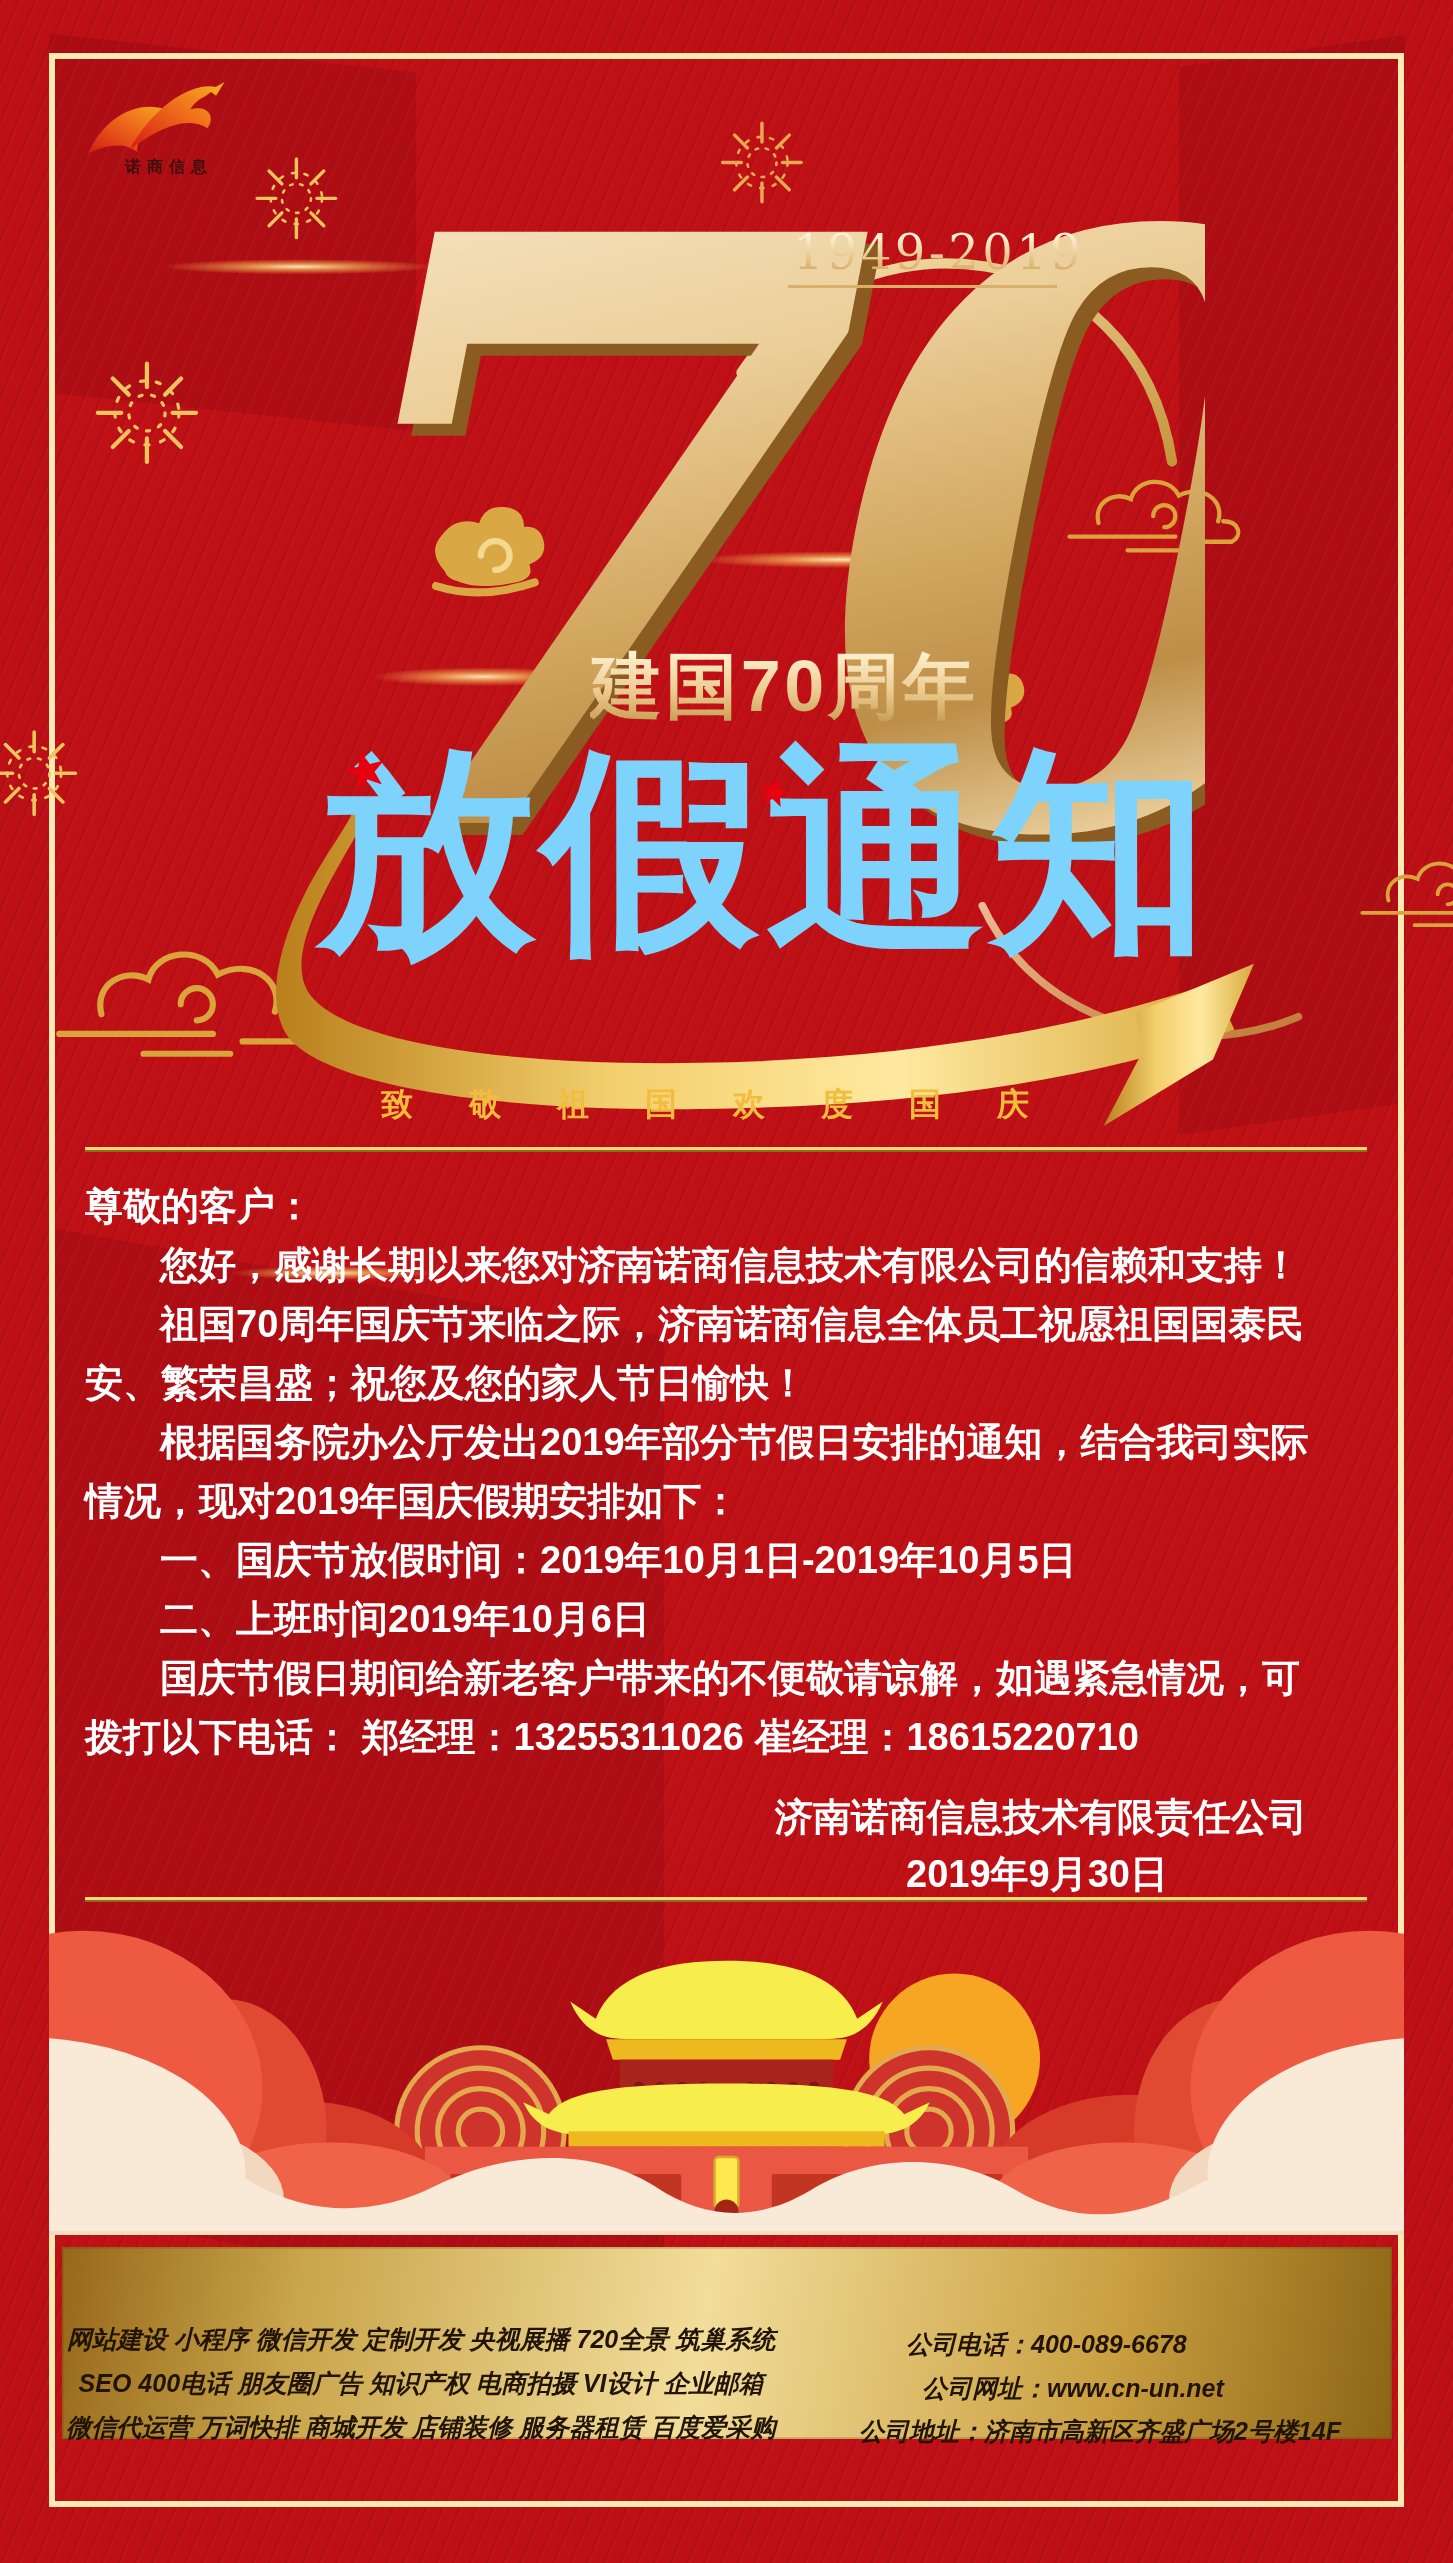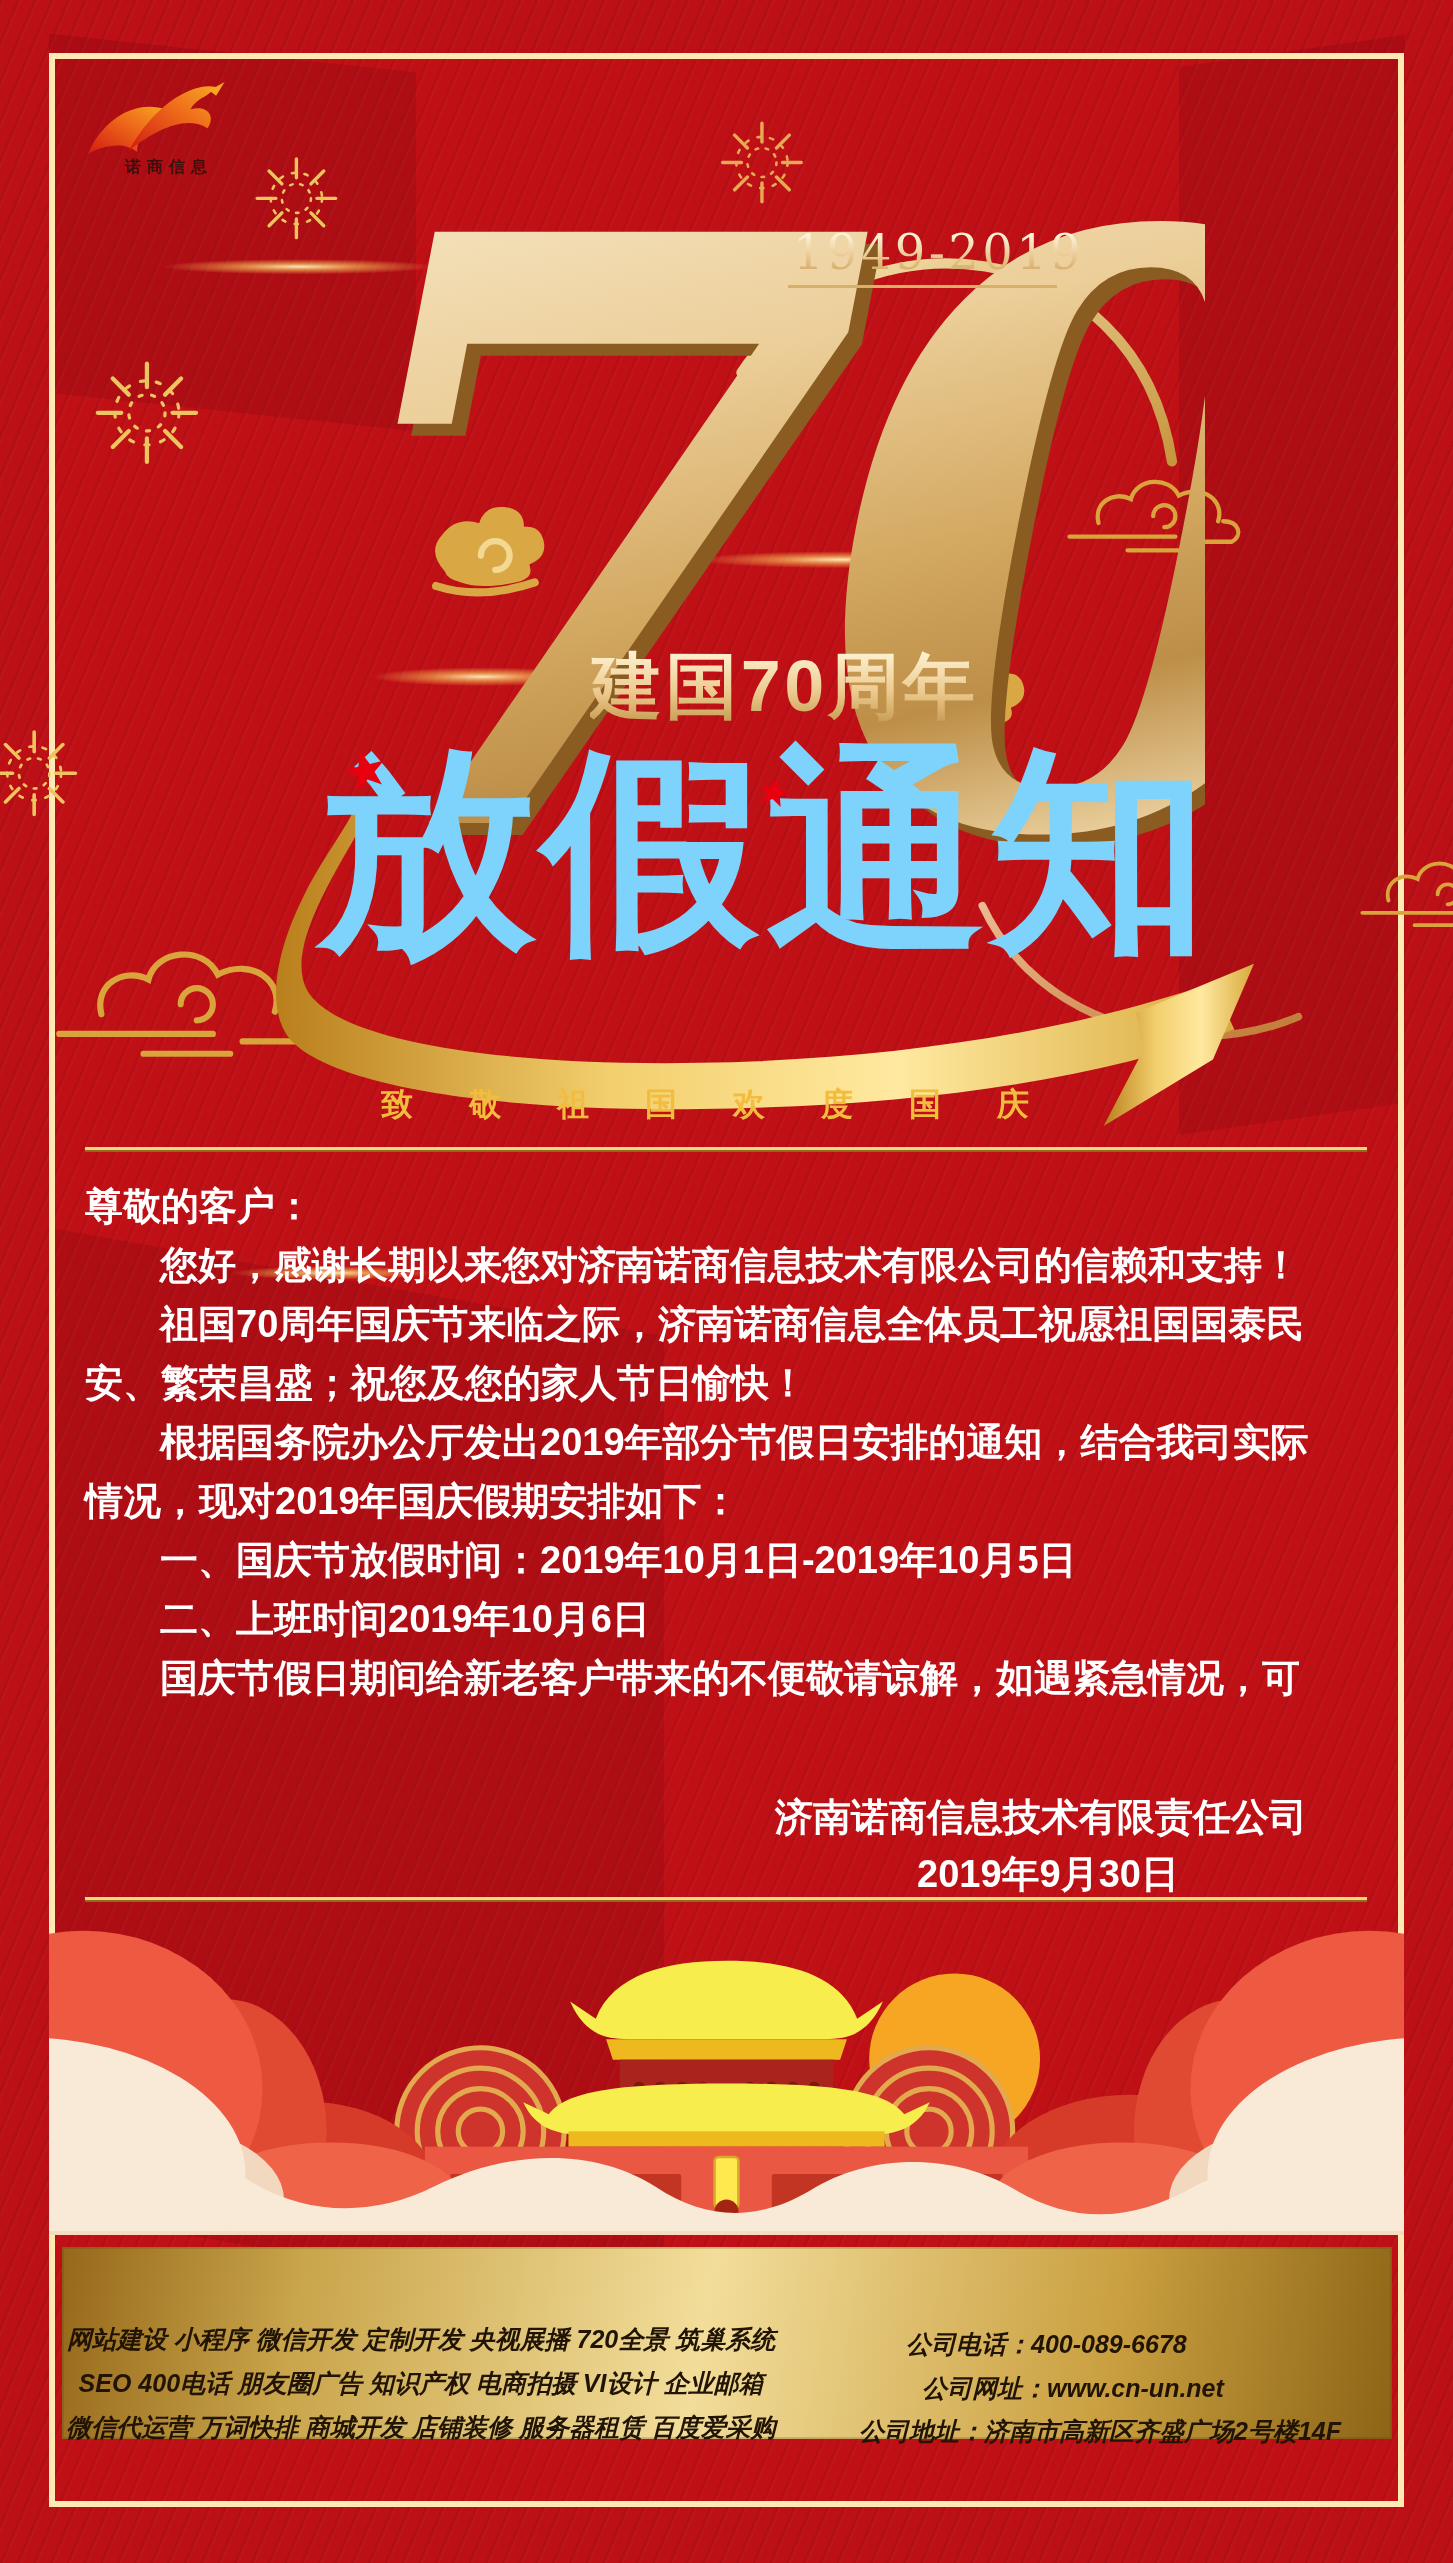--- a/index.html
+++ b/index.html
@@ -44,21 +44,21 @@
     color:#f2bd3f;letter-spacing:56px;text-align:center;}
   .gold-rule{position:absolute;left:85px;width:1282px;height:6px;z-index:7;
     background:linear-gradient(180deg,#f6d87c 0,#f6d87c 2.6px,rgba(0,0,0,0) 2.6px,rgba(0,0,0,0) 3.4px,#8f6c1c 3.4px,#8f6c1c 5.1px,rgba(0,0,0,0) 5.1px);}
   .rule1{top:1147px;} .rule2{top:1897px;}
   .notice{position:absolute;left:85px;top:1177px;width:1282px;z-index:7;
     color:#ffffff;font-size:38px;font-weight:600;line-height:59px;}
   .notice .ln{white-space:nowrap;}
   .notice .indent{padding-left:75px;}
   .notice .gap{}
   .sig-company{position:absolute;right:146px;top:1792px;z-index:7;color:#fff;font-size:38px;font-weight:600;white-space:nowrap;}
-  .sig-date{position:absolute;left:906px;top:1849px;width:273px;text-align:right;z-index:7;color:#fff;font-size:38px;font-weight:600;}
+  .sig-date{position:absolute;left:906px;top:1849px;width:273px;text-align:left;z-index:7;color:#fff;font-size:38px;font-weight:600;}
   .illus{left:49px;top:1918px;width:1355px;height:314px;z-index:5;}
   .cream-line{position:absolute;left:49px;top:2231px;width:1355px;height:4.3px;background:#f4dcc1;z-index:6;}
   .footer{position:absolute;left:62px;top:2247px;width:1330px;height:192px;z-index:7;
     background:linear-gradient(100deg,#96681a 0%,#c9a54b 18%,#f2dd9a 48%,#caa041 78%,#8d6415 100%);
     box-shadow:inset 0 0 0 1.7px rgba(90,60,8,.25);font-style:italic;}
   .services{position:absolute;left:0px;top:70px;width:718px;text-align:center;
     color:#211404;font-size:25px;font-weight:600;line-height:44px;}
   .contact-row{position:absolute;color:#211404;font-size:25px;font-weight:700;white-space:nowrap;}
   .contact-row .val{font-weight:700;}
   .cr1{left:844px;top:81px;} .cr2{left:844px;top:125px;margin-left:16px;} .cr3{left:797px;top:168px;}
@@ -191,20 +191,21 @@
   <div class="notice">
     <div class="ln">尊敬的客户：</div>
     <div class="ln indent">您好，感谢长期以来您对济南诺商信息技术有限公司的信赖和支持！</div>
     <div class="ln indent">祖国70周年国庆节来临之际，济南诺商信息全体员工祝愿祖国国泰民</div>
     <div class="ln">安、繁荣昌盛；祝您及您的家人节日愉快！</div>
     <div class="ln indent">根据国务院办公厅发出2019年部分节假日安排的通知，结合我司实际</div>
     <div class="ln">情况，现对2019年国庆假期安排如下：</div>
     <div class="ln indent">一、国庆节放假时间：2019年10月1日-2019年10月5日</div>
     <div class="ln indent">二、上班时间2019年10月6日</div>
     <div class="ln indent gap">国庆节假日期间给新老客户带来的不便敬请谅解，如遇紧急情况，可</div>
+    <div class="ln">拨打以下电话：  郑经理：13255311026  崔经理：18615220710</div>
   </div>
 
   <div class="sig-company">济南诺商信息技术有限责任公司</div>
   <div class="sig-date">2019年9月30日</div>
 
   <div class="gold-rule rule2"></div>
 
   <svg class="illus" viewBox="0 0 1586 368" preserveAspectRatio="none">
     <circle cx="1060" cy="165" r="100" fill="#f6a623"></circle>
     <g transform="translate(505,250)">

